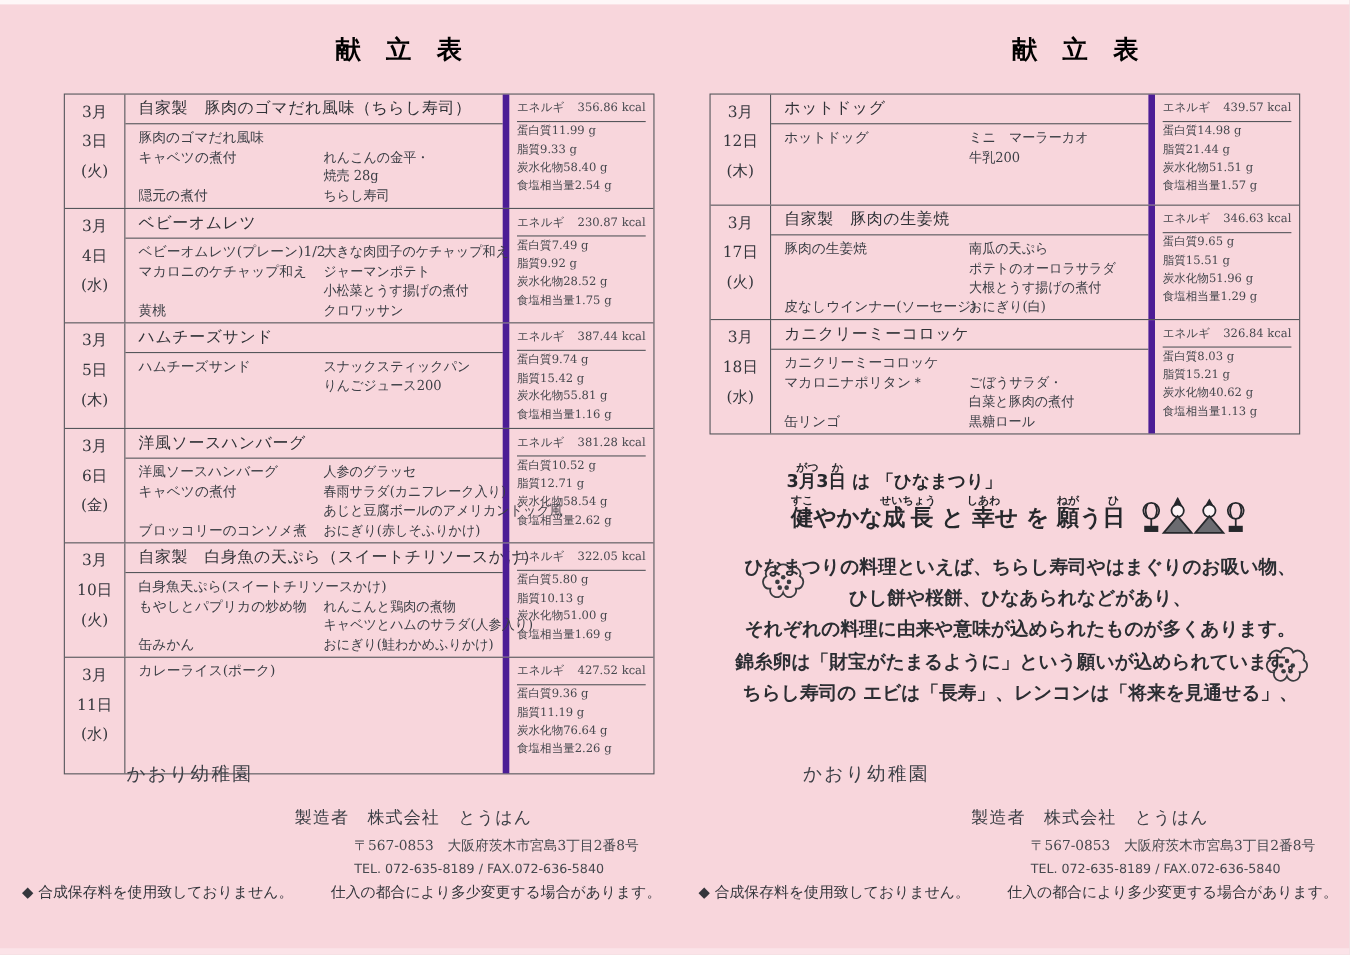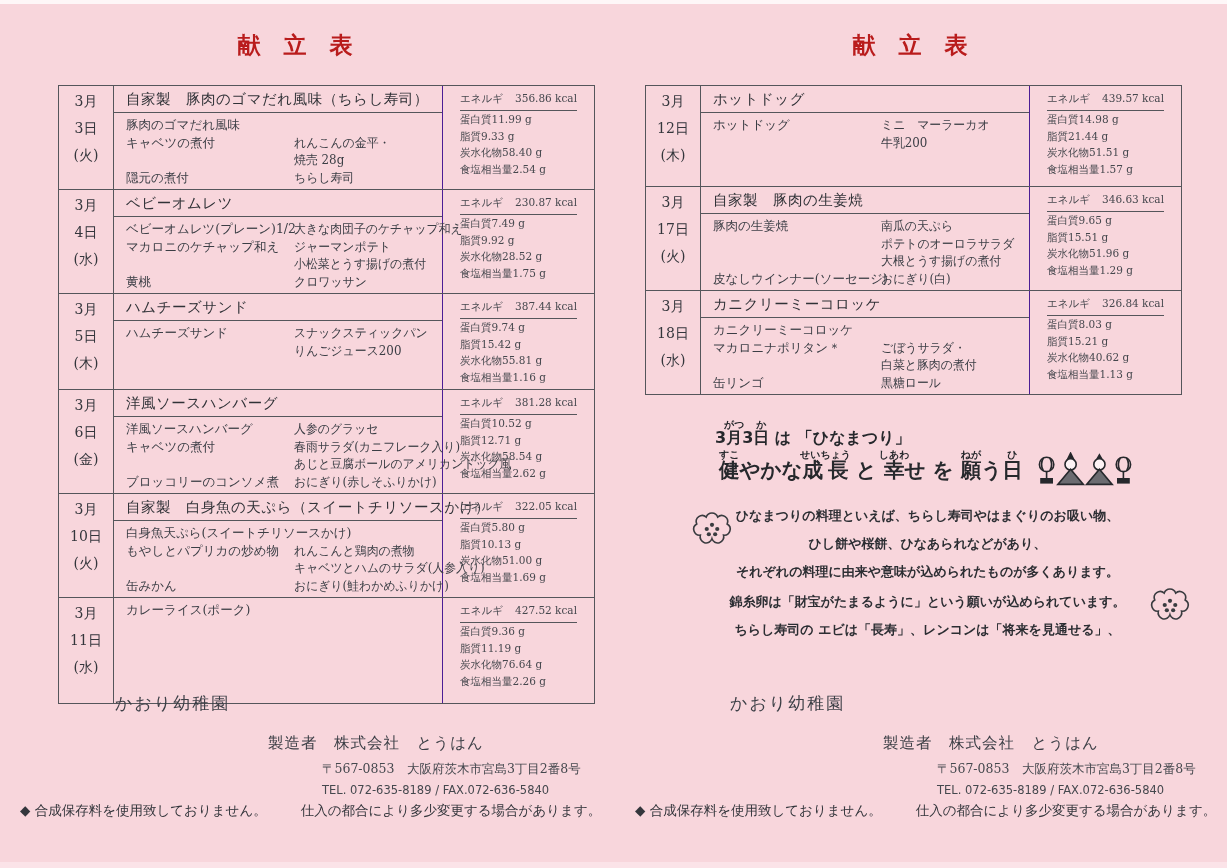--- a/index.html
+++ b/index.html
@@ -8,22 +8,22 @@
     background:#f8d6dc;
     font-family:"DejaVu Serif","Liberation Serif",serif;
     color:#3a3d44;
   }
   #sheet::before{content:"";position:absolute;left:0;top:0;width:100%;height:4px;background:#ffffff;opacity:.8;}
   #sheet::after{content:"";position:absolute;left:0;bottom:0;width:100%;height:6px;background:#fce8ec;opacity:.7;}
   .page{position:absolute;top:0;width:612px;height:868px;}
   .page-left{left:0;}
   .page-right{left:615px;}
   .page-title{
-    position:absolute;top:30px;left:170px;width:250px;text-align:center;
-    font-size:23px;color:#b91c1c;font-weight:600;
+    position:absolute;top:30px;left:170px;width:250px;text-align:right;
+    font-size:23px;color:#000000;font-weight:600;
   }
   
   .menu-table{
     position:absolute;top:85px;width:535px;
     border:1px solid #55565b;background:transparent;
   }
   .page-left  .menu-table{left:58px;}
   .page-right .menu-table{left:30px;}
   .m-row{display:flex;border-bottom:1px solid #55565b;}
   .m-row:last-child{border-bottom:none;}
@@ -39,35 +39,35 @@
     white-space:nowrap;color:#303237;
   }
   .menu-body{display:flex;flex:1 1 auto;padding:3px 0 3px 12px;}
   .col-left{width:168px;flex:0 0 168px;}
   .col-right{flex:1 1 auto;min-width:0;transform:scaleX(.95);transform-origin:left top;}
   .menu-line{
     min-height:17.5px;line-height:17.5px;font-size:12.5px;
     white-space:nowrap;color:#3b3e45;
   }
   .nut{
-    width:117px;flex:0 0 117px;border-left:1px solid #4c1d95;
-    padding:0 17px;font-size:10.5px;color:#46484e;
+    width:117px;flex:0 0 117px;border-left:6px solid #4c1d95;
+    padding:0 7px;font-size:10.5px;color:#46484e;
   }
   .nut-row{display:flex;line-height:16.5px;}
   .nut-first{height:24px;border-bottom:1px solid #55565b;align-items:center;display:flex;justify-content:space-between;}
   .nut-val{text-align:right;}
   
   .hina-section{
     position:absolute;top:408px;left:40px;width:545px;height:240px;
     font-family:"DejaVu Sans","Liberation Sans",sans-serif;color:#26282c;
   }
   .hina-h1{position:absolute;top:12px;left:60px;font-size:16px;font-weight:bold;}
   .hina-h2{position:absolute;top:40px;left:64px;font-size:20.5px;font-weight:bold;display:flex;align-items:flex-end;}
   ruby rt{font-size:10px;font-weight:bold;letter-spacing:0;}
-  .hina-para{position:absolute;left:0;width:545px;text-align:center;font-size:13px;font-weight:600;line-height:28px;color:#2c2e33;}
+  .hina-para{position:absolute;left:0;width:545px;text-align:center;font-size:17px;font-weight:600;line-height:28px;color:#2c2e33;}
   .hina-para1{top:94px;}
   .hina-para2{top:180px;}
   .plum{position:absolute;width:42px;height:42px;}
   .plum-1{top:100px;left:36px;}
   .plum-2{top:176px;left:494px;}
   .dolls{margin-left:14px;position:relative;top:4px;}
   
   .f-kname{position:absolute;top:692px;left:115px;font-size:17px;letter-spacing:2px;color:#3c3f46;}
   .f-maker{position:absolute;top:733px;left:268px;font-size:15.5px;letter-spacing:1px;color:#3c3f46;}
   .f-addr{position:absolute;top:761px;left:322px;font-size:12.5px;color:#45484e;}

